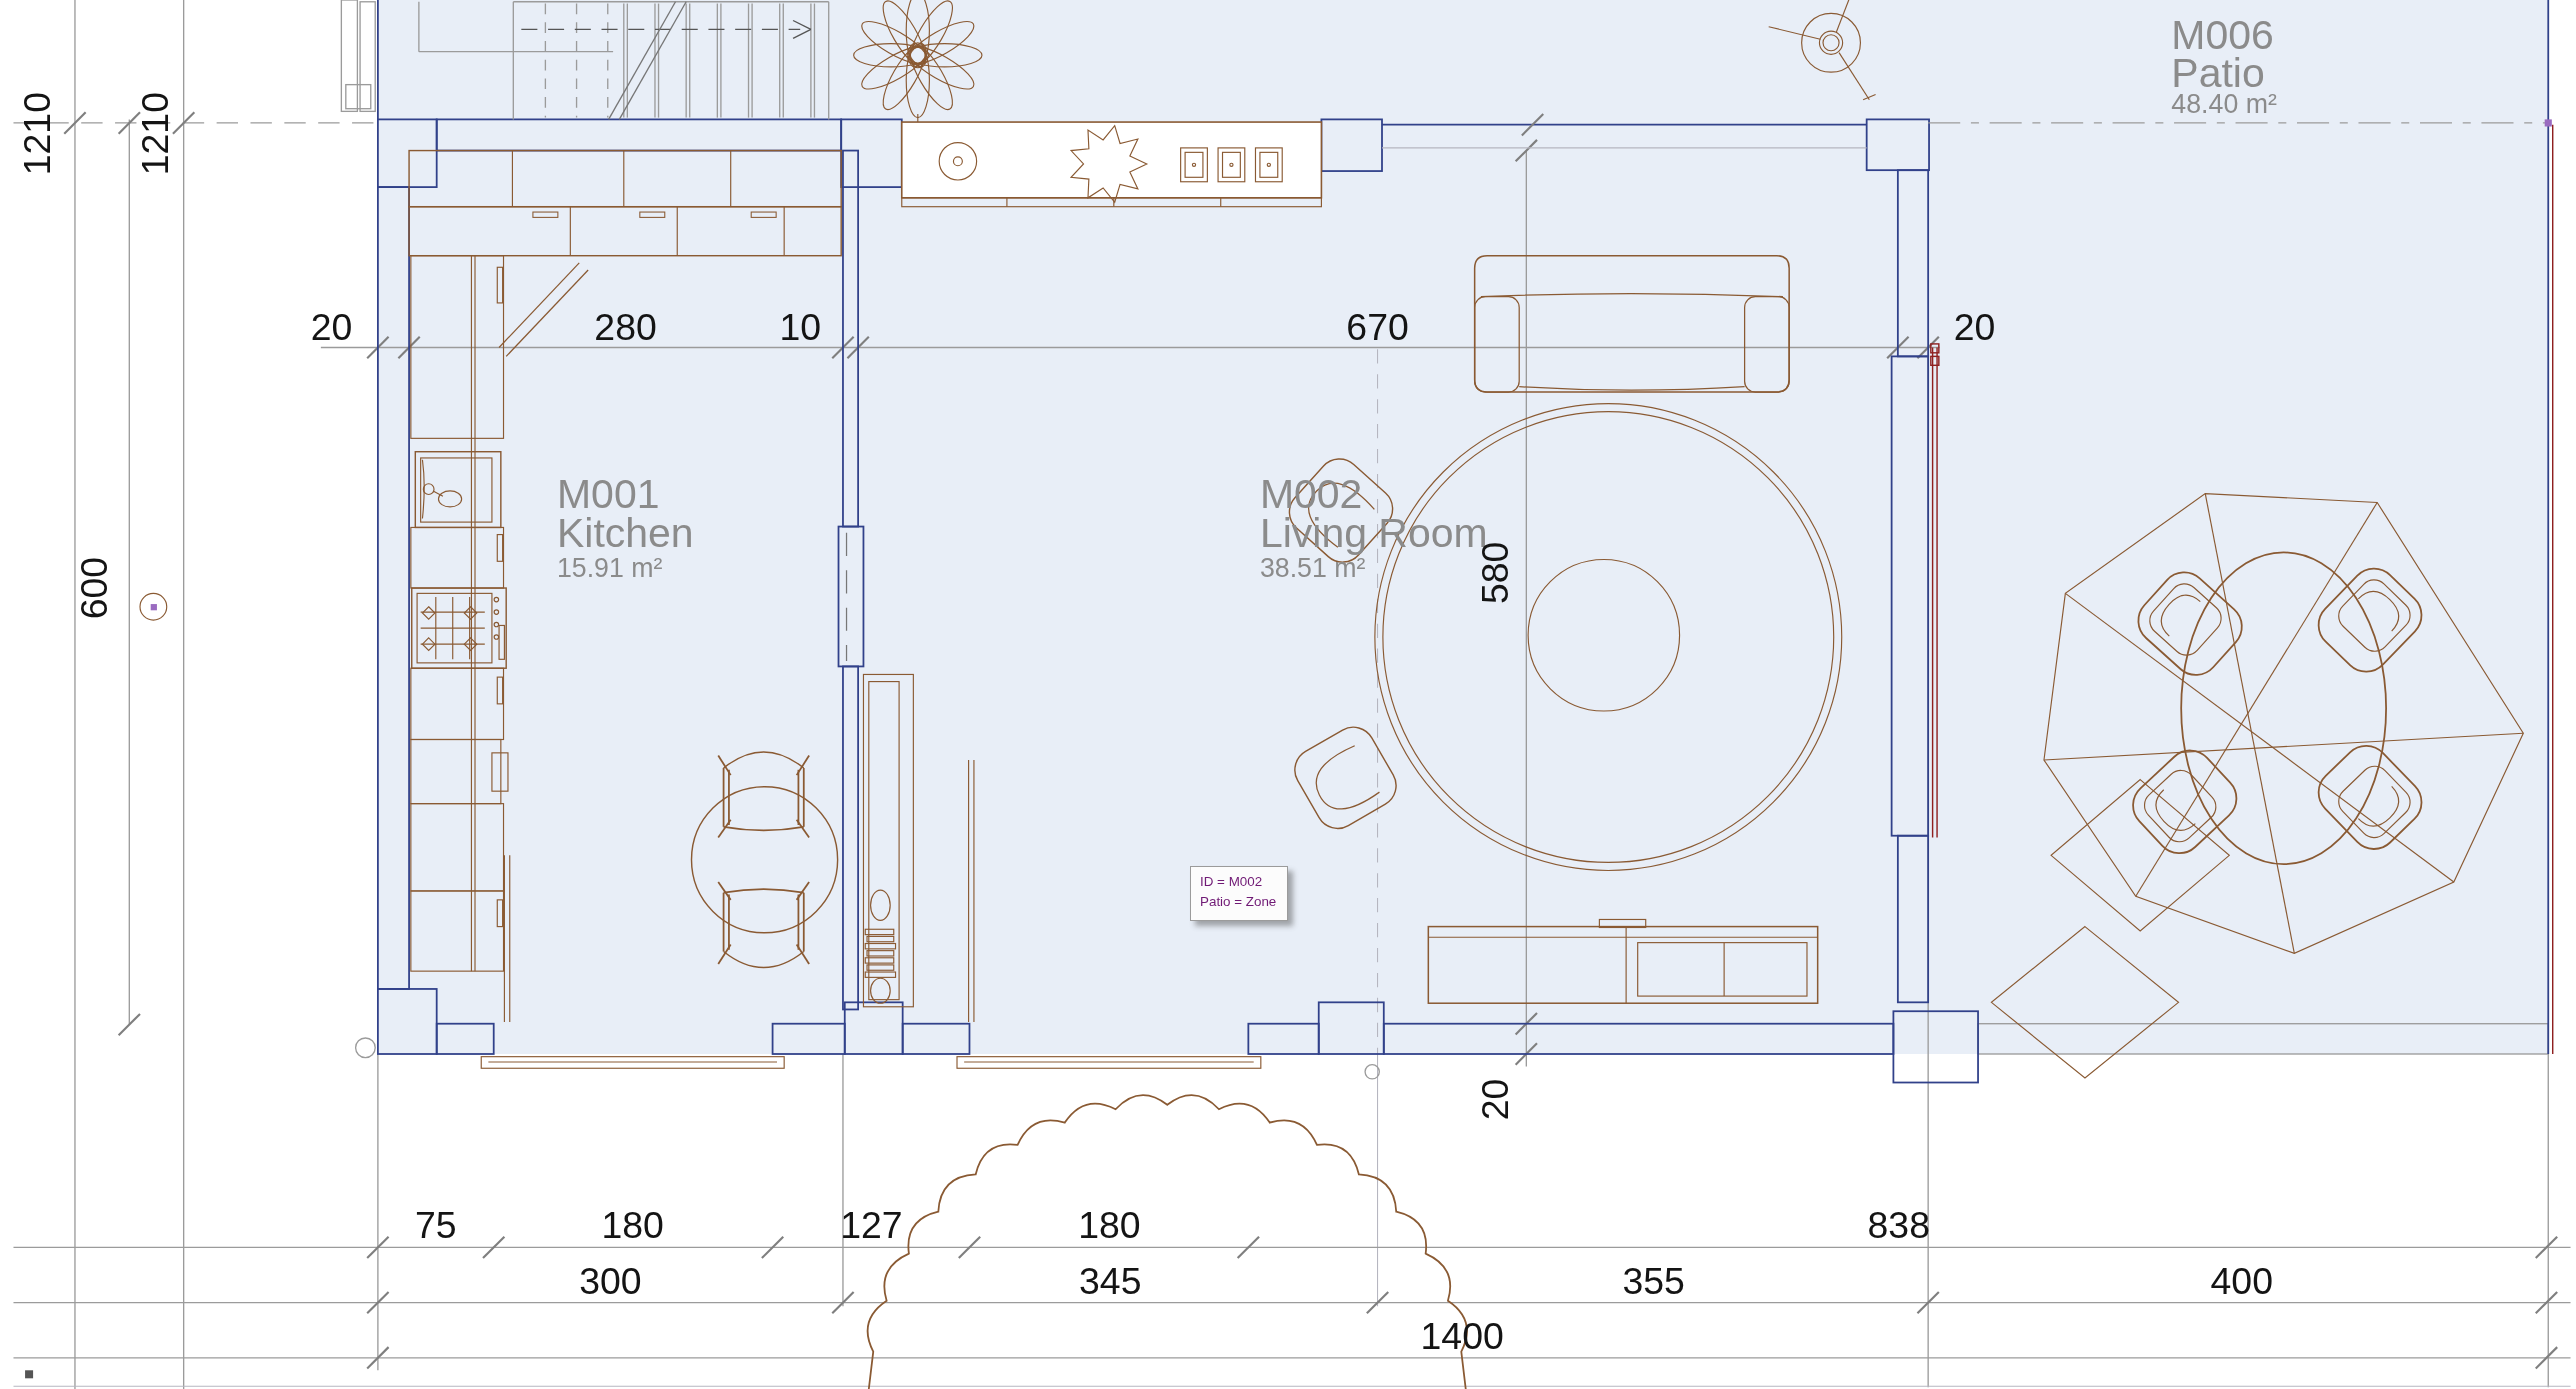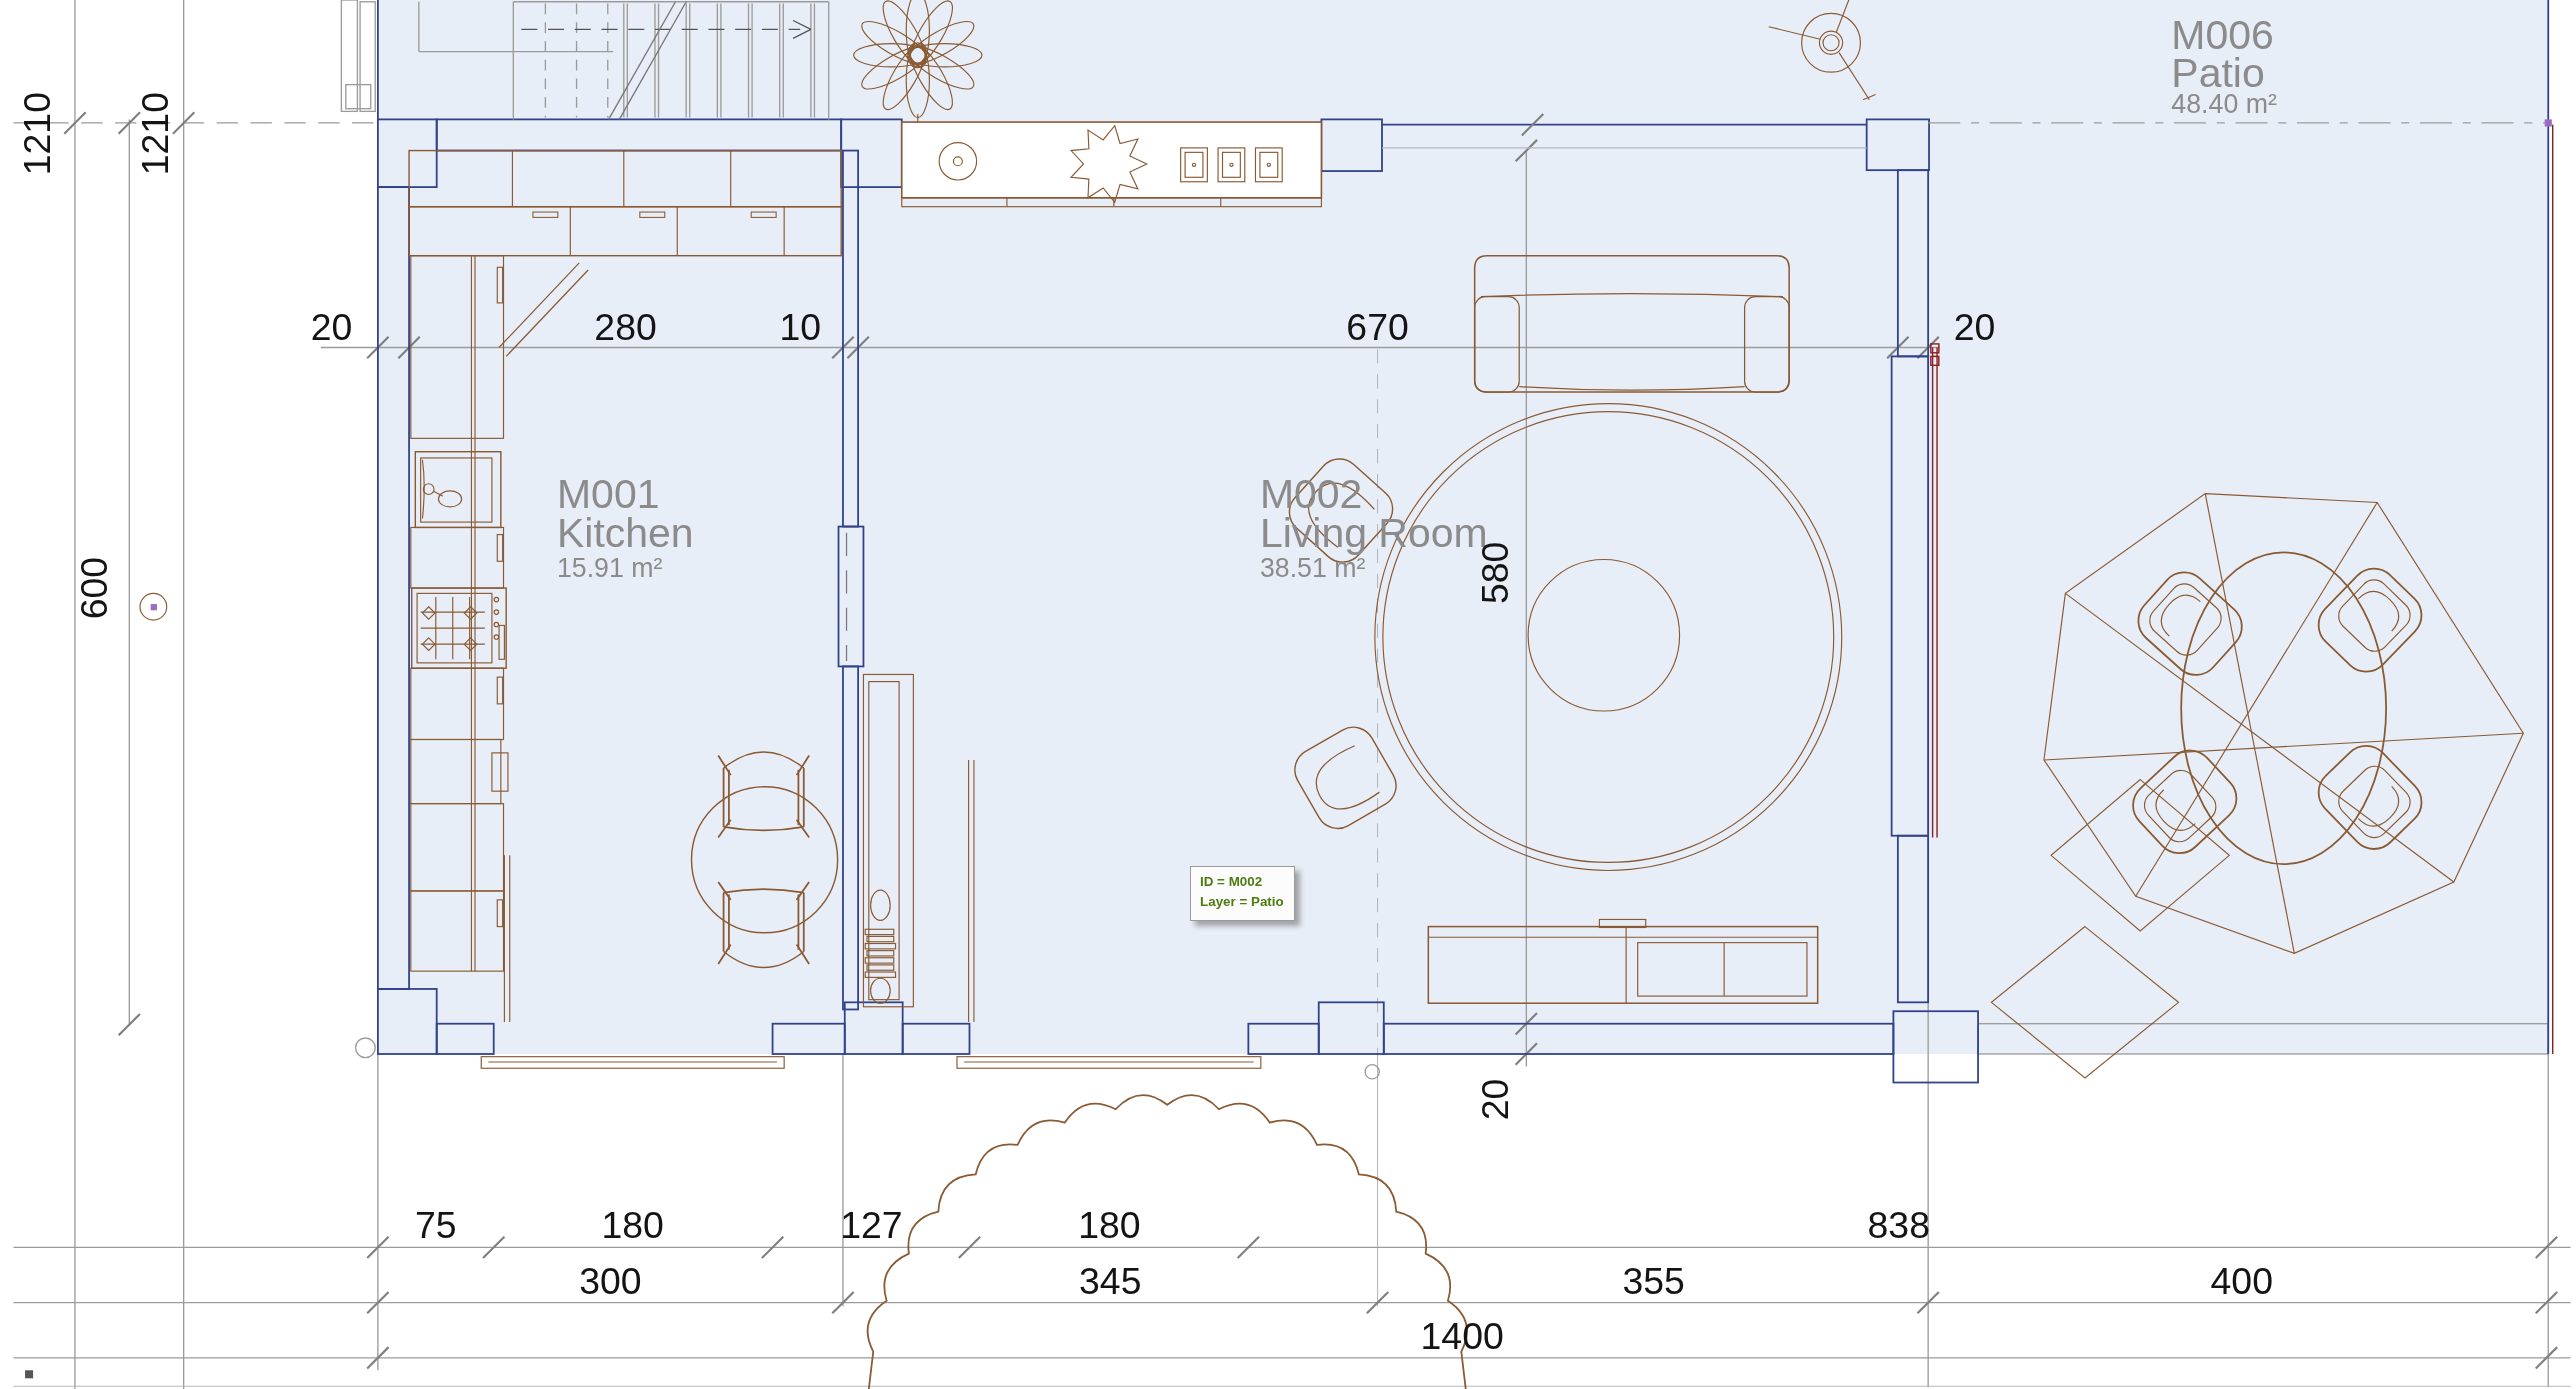--- a/index.html
+++ b/index.html
@@ -14,21 +14,21 @@
   .nv{stroke:#31418a;fill:none;stroke-width:2;}
   .rd{stroke:#8f2020;fill:none;stroke-width:1.6;}
   .tick{stroke:#7f7f7f;stroke-width:2.4;}
   .dimtxt{font-size:42px;fill:#141414;}
   .roomid,.roomname{font-size:46px;fill:#8b8b8b;}
   .roomarea{font-size:30px;fill:#8b8b8b;}
   text{font-family:"Liberation Sans",sans-serif;}
   
   .tooltip{position:absolute;left:1190px;top:866px;background:#fcfcfc;border:0.9px solid #9b9b9b;
            box-shadow:4.5px 4.5px 5.3px rgba(70,70,70,.45);padding:5.3px 10.7px 7.1px 9px;
-           font-size:13.4px;line-height:1.5;color:#4d7c0f;white-space:nowrap;font-weight:bold;}
+           font-size:13.4px;line-height:1.5;color:#701a75;white-space:nowrap;}
 </style>
 </head>
 <body>
 
 <div class="stage">
 <svg width="2576" height="1389" viewBox="0 0 2891 1559">
   <defs>
     <pattern id="stip" width="7" height="7" patternUnits="userSpaceOnUse">
       <rect width="7" height="7" fill="#e7e9f2"></rect>
       <rect x="1" y="1" width="1.6" height="1.6" fill="#a3a7c6"></rect>
@@ -447,16 +447,16 @@
     <text x="1246" y="1452" class="dimtxt">345</text>
     <text x="1856" y="1452" class="dimtxt">355</text>
     <text x="2516" y="1452" class="dimtxt">400</text>
 
     <text x="1641" y="1514" class="dimtxt">1400</text>
   </g>
 </svg>
 
 <div class="tooltip">
   <div>ID = M002</div>
-  <div>Layer = Patio</div>
+  <div>Patio = Zone</div>
 </div>
 </div>
 
 
 </body></html>

